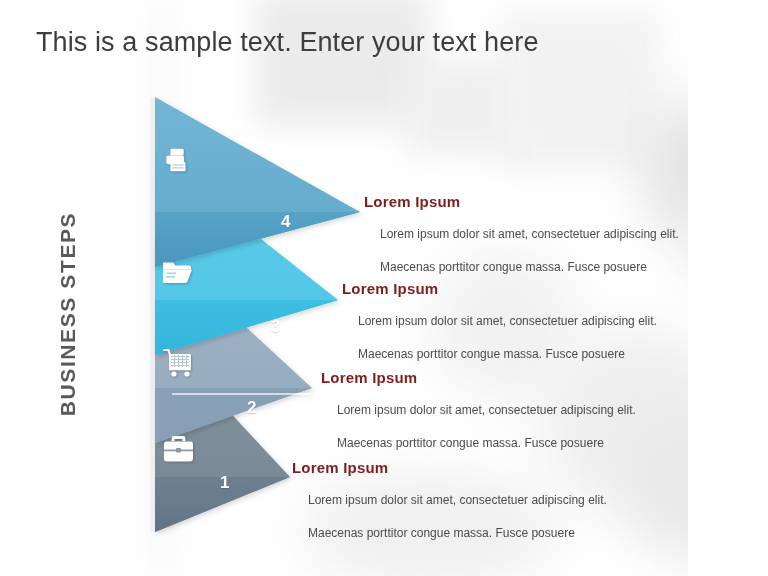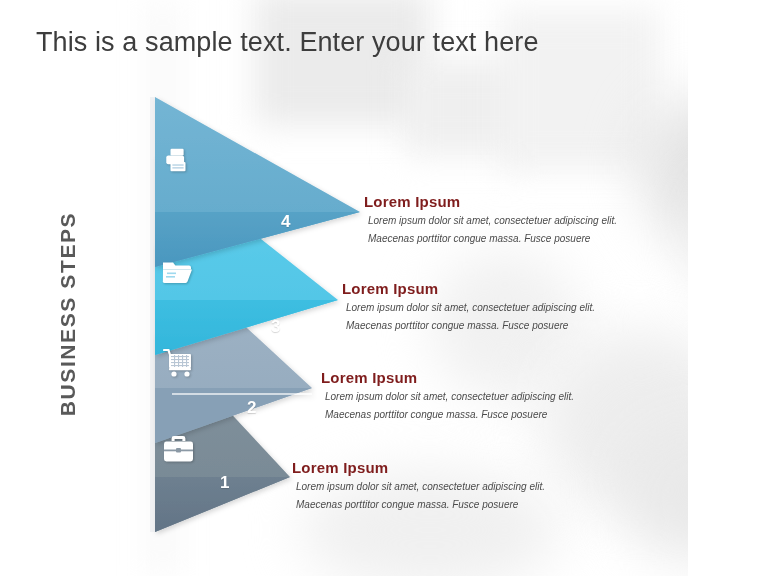--- a/index.html
+++ b/index.html
@@ -92,26 +92,25 @@
   
   .step-text { position: absolute; }
   .step-head {
     font-size: 15px;
     font-weight: bold;
     color: #7f1d1d;
     margin: 0 0 4px 0;
     letter-spacing: 0.2px;
   }
   .step-body {
-    font-size: 10px;
+    font-size: 12px;
     color: #4b4b4b;
     line-height: 1.42;
-    margin: 4px;
+    margin: 16px;
     white-space: nowrap;
-    font-style: italic;
   }
 </style>
 </head>
 <body>
 
 <div id="slide">
 
   <div class="bg-photo">
     <div class="bg-rect" style="left:255px;top:-10px;width:175px;height:135px;background:#ebebeb;"></div>
     <div class="bg-rect" style="left:405px;top:60px;width:130px;height:95px;background:#efefef;"></div>

